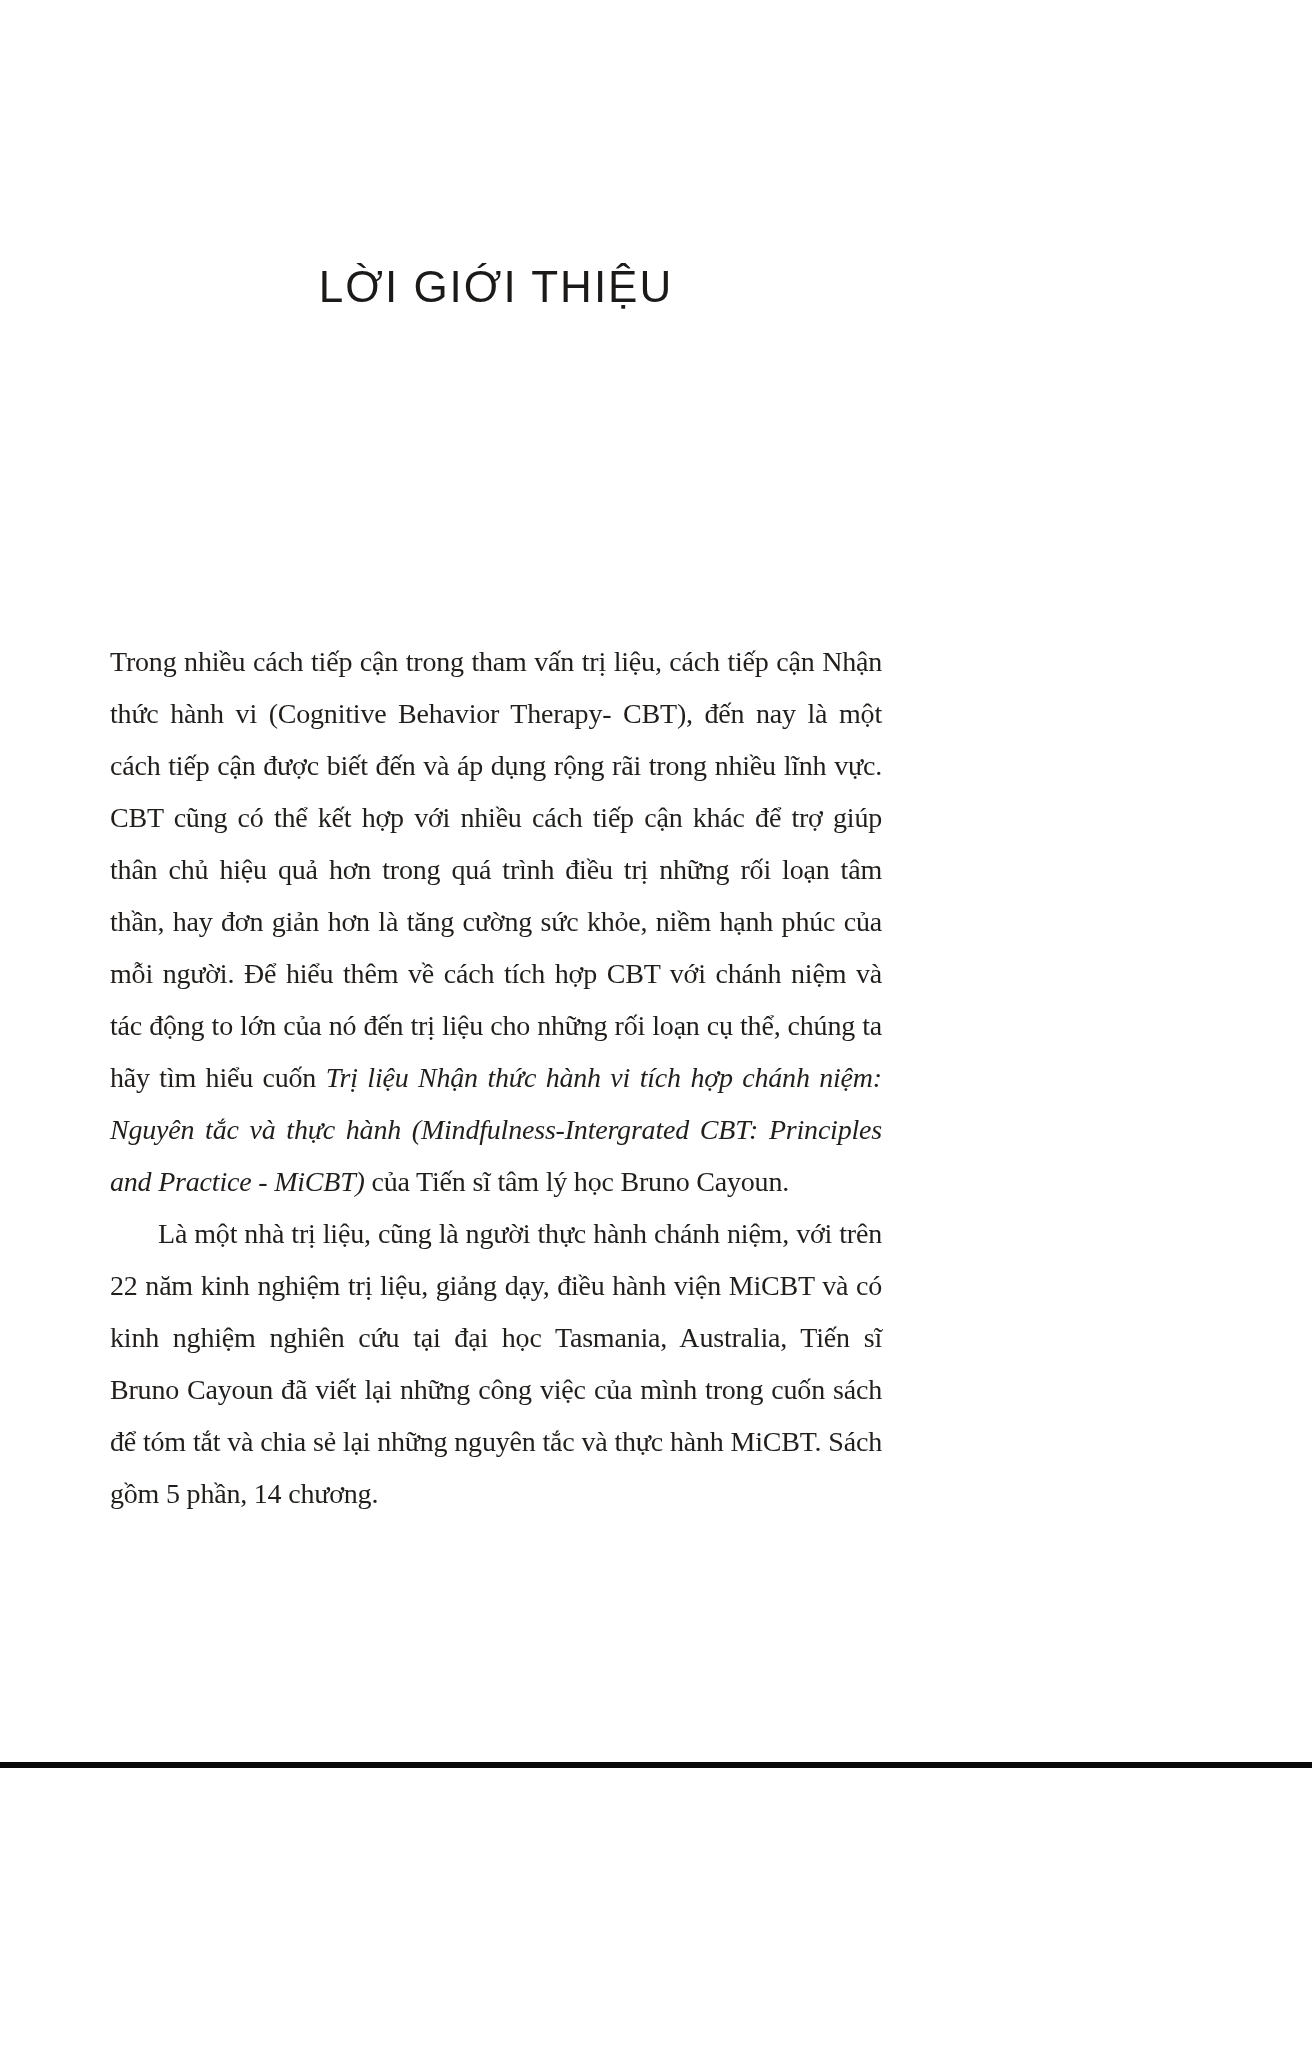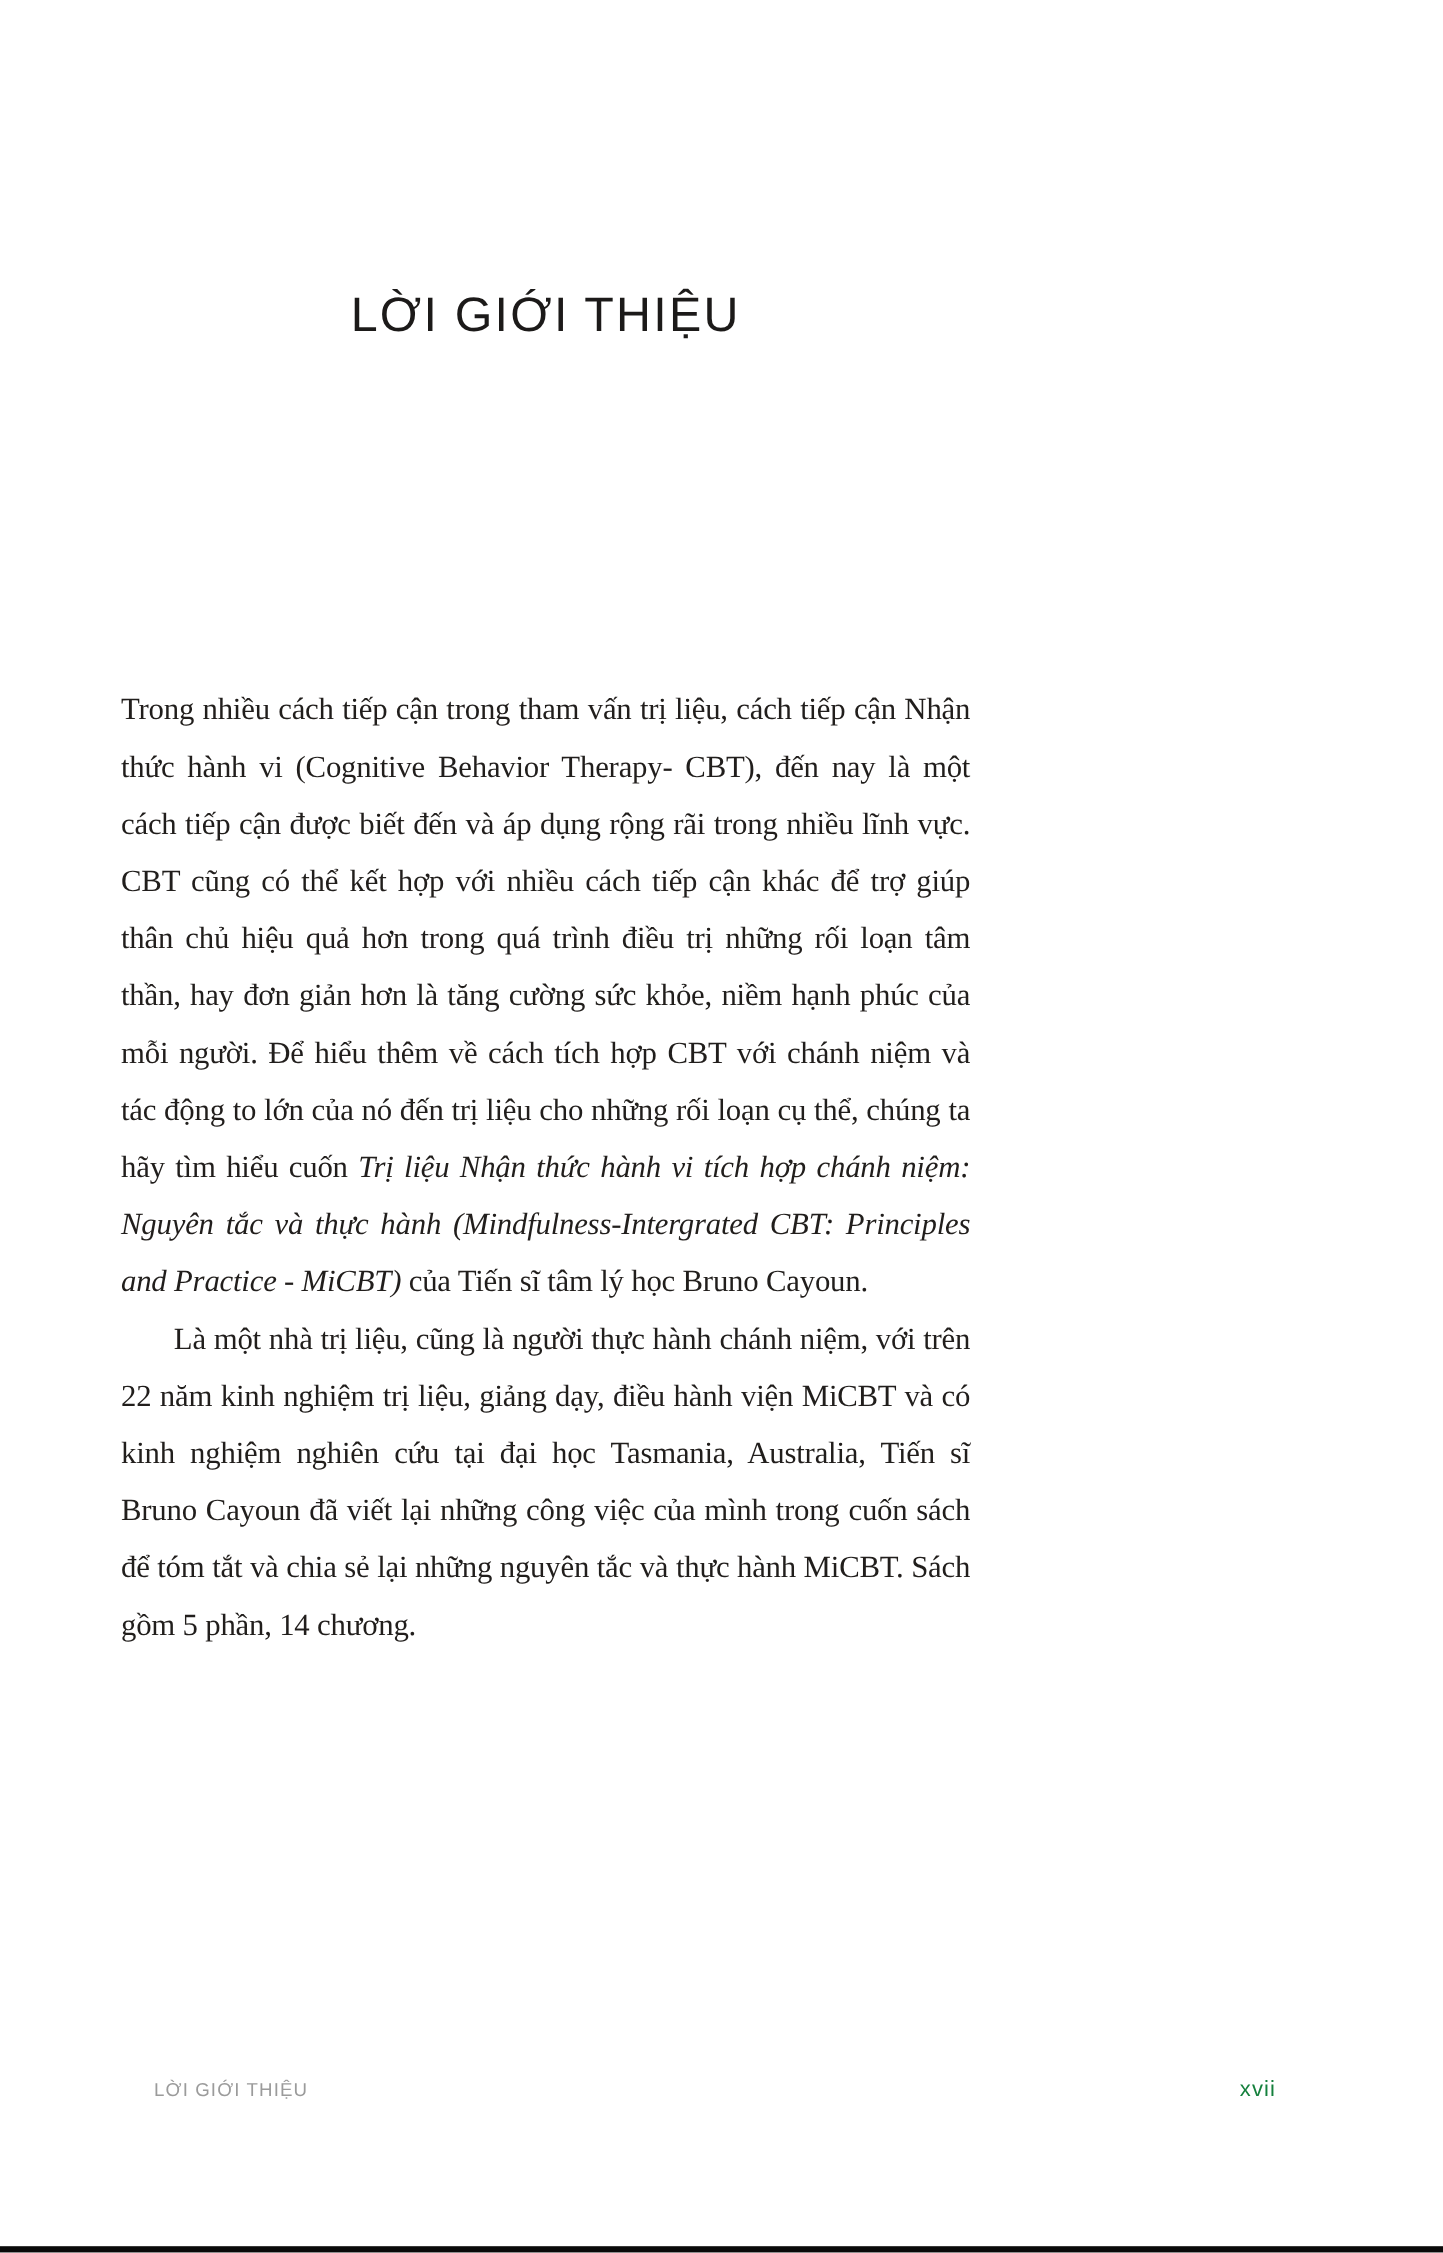--- a/index.html
+++ b/index.html
@@ -3,41 +3,41 @@
 <meta charset="utf-8">
 <style>
   html, body {
     margin: 0;
     padding: 0;
     background: #ffffff;
   }
   .page {
     position: relative;
     width: 1312px;
-    height: 2048px;
+    height: 1768px;
     background: #ffffff;
     overflow: hidden;
     font-family: "Liberation Serif", serif;
   }
   .chapter-title {
     position: absolute;
     top: 262px;
     left: 110px;
     width: 772px;
     text-align: center;
     font-family: "Liberation Sans", sans-serif;
     font-weight: 400;
     font-size: 44px;
     letter-spacing: 2px;
     color: #1c1a19;
     white-space: nowrap;
   }
   .body-text {
     position: absolute;
-    top: 620px;
+    top: 636px;
     left: 110px;
     width: 772px;
     font-family: "Liberation Serif", serif;
     font-size: 28px;
     line-height: 52px;
     letter-spacing: -0.2px;
     color: #211e1c;
     text-align: justify;
   }
   .body-text p {

